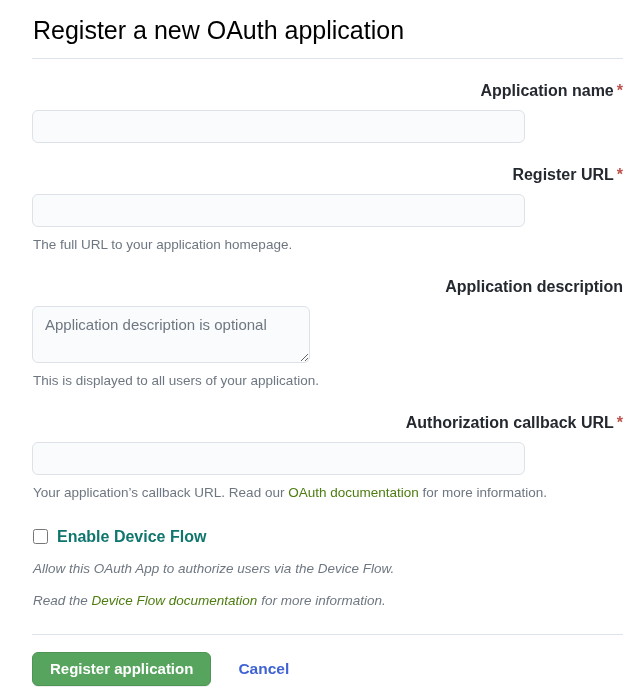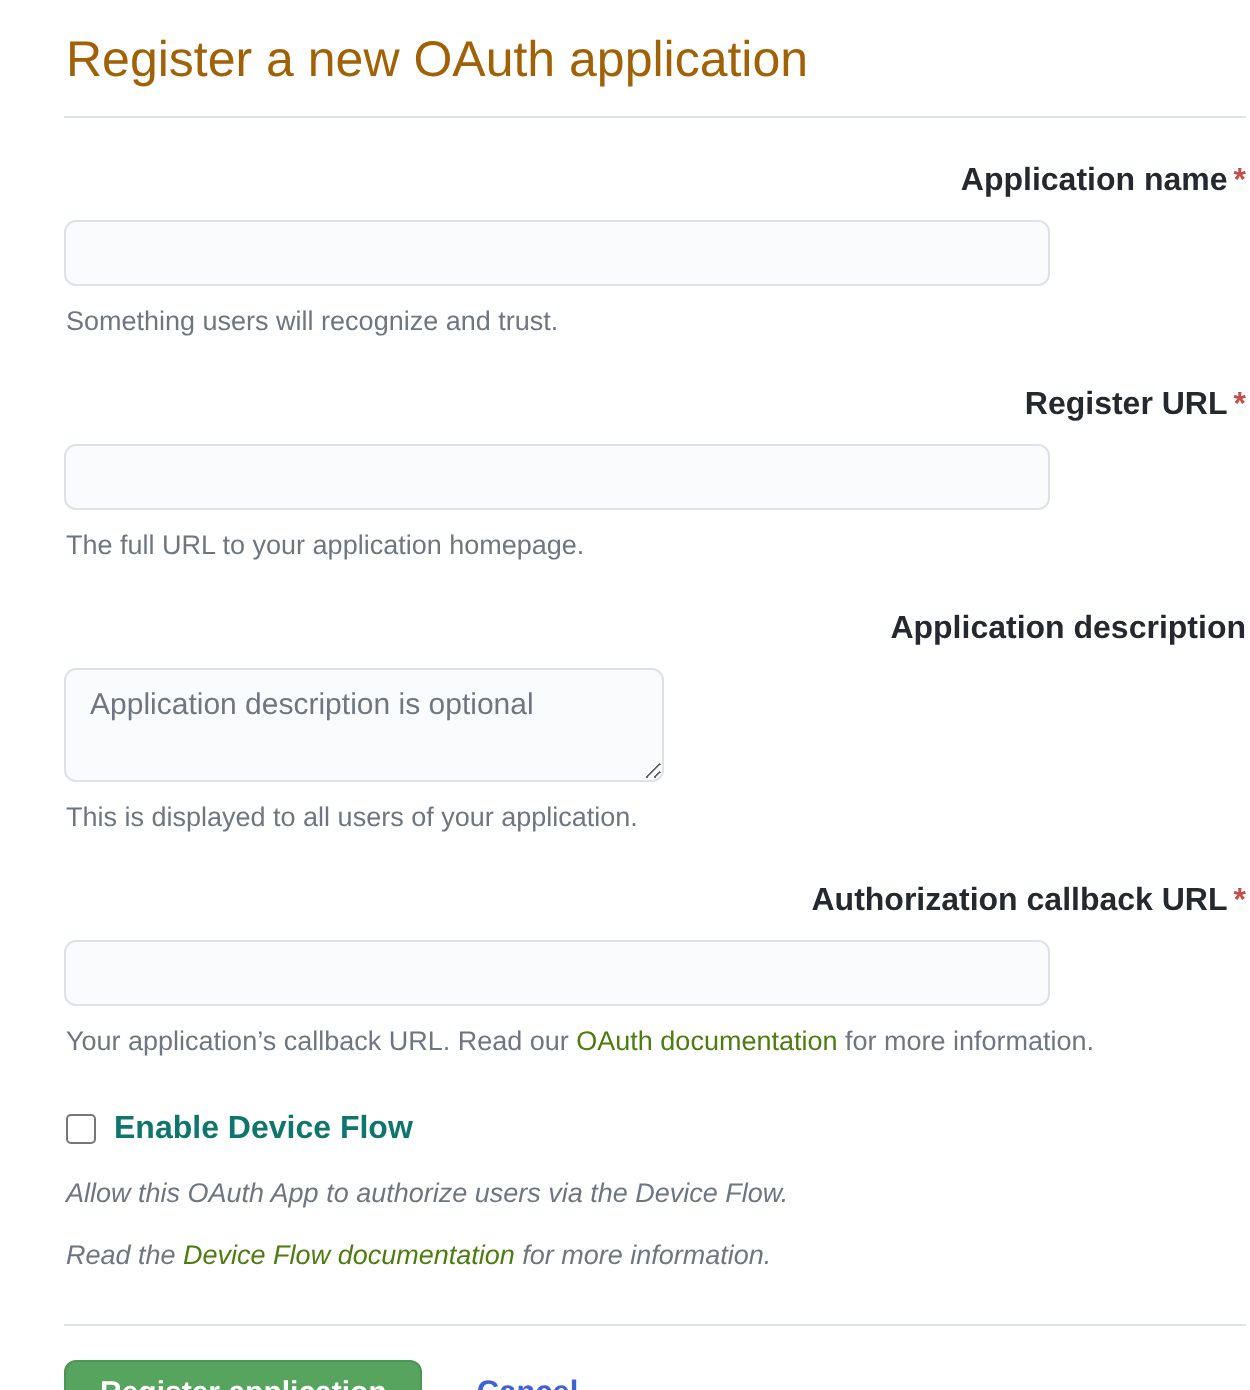--- a/index.html
+++ b/index.html
@@ -15,21 +15,21 @@
   }
   .page {
     box-sizing: border-box;
     width: 625px;
     min-height: 695px;
     padding: 16px 2px 24px 32px;
   }
   .page-title {
     font-size: 25px;
     font-weight: 400;
-    color: #a16207;
+    color: #000000;
     margin: 0 0 13px 1px;
     letter-spacing: 0;
   }
   .rule {
     border: none;
     border-top: 1px solid #dce3eb;
     margin: 0;
     height: 0;
   }
   .form-group { margin-top: 22px; }
@@ -56,21 +56,21 @@
     font-family: inherit;
     color: #24292f;
     background: #fafbfc;
     border: 1px solid #dde2e8;
     border-radius: 6px;
     outline: none;
     display: block;
   }
   .textarea {
     box-sizing: border-box;
-    width: 300px;
+    width: 278px;
     height: 57px;
     padding: 8px 12px;
     font-size: 15px;
     font-family: inherit;
     color: #24292f;
     background: #fafbfc;
     border: 1px solid #dde2e8;
     border-radius: 6px;
     outline: none;
     resize: both;
@@ -146,21 +146,20 @@
 <body>
 
 <div class="page">
 
   <h2 class="page-title">Register a new OAuth application</h2>
   <hr class="rule">
 
   <div class="form-group">
     <label class="field-label"><span>Application name</span><span class="required">*</span></label>
     <input type="text" class="text-input" value="" style="">
-    <p class="note">Something users will recognize and trust.</p>
   </div>
 
   <div class="form-group">
     <label class="field-label"><span>Register URL</span><span class="required">*</span></label>
     <input type="text" class="text-input" value="" style="">
     <p class="note">The full URL to your application homepage.</p>
   </div>
 
   <div class="form-group">
     <label class="field-label"><span>Application description</span></label>

